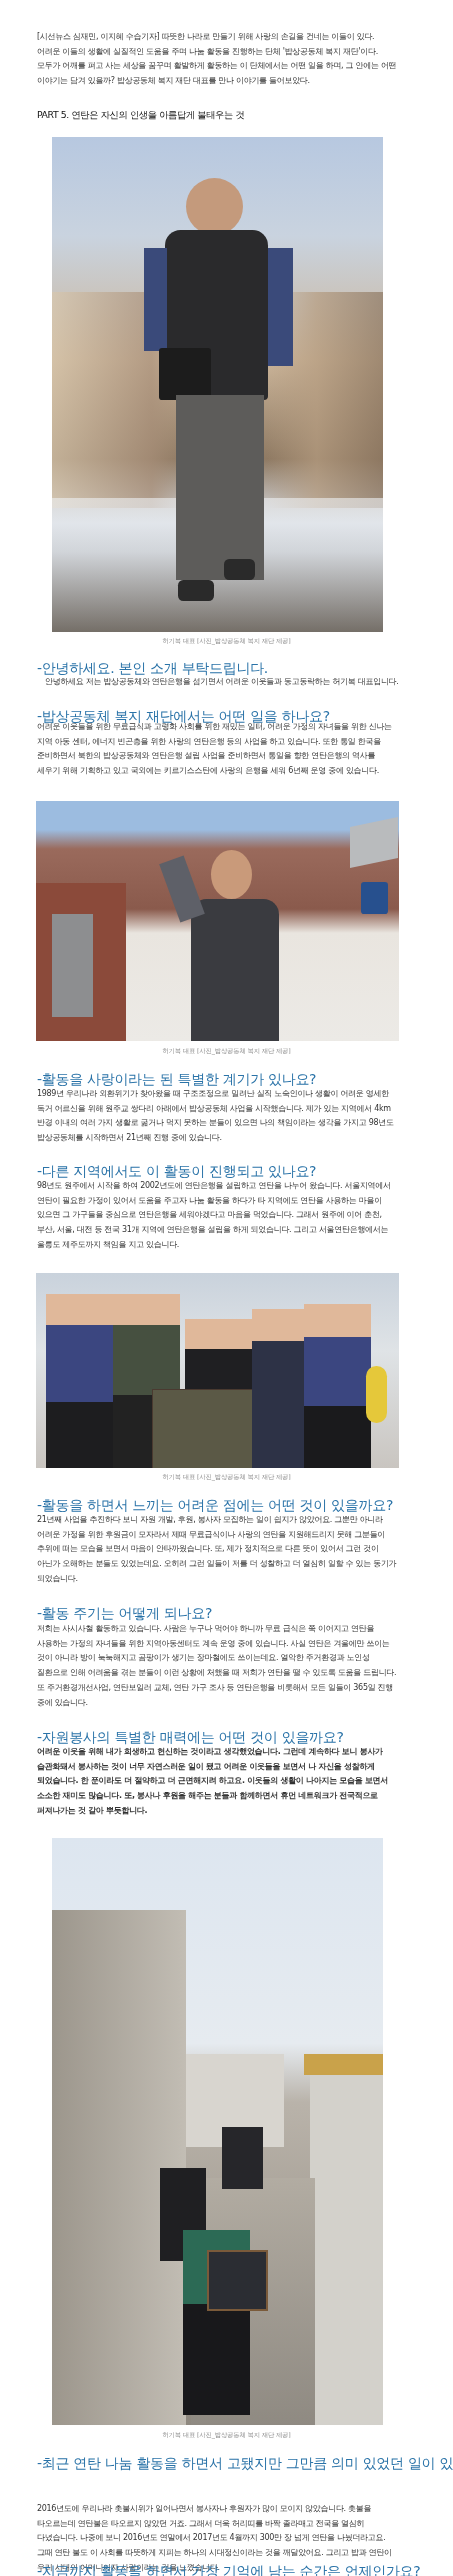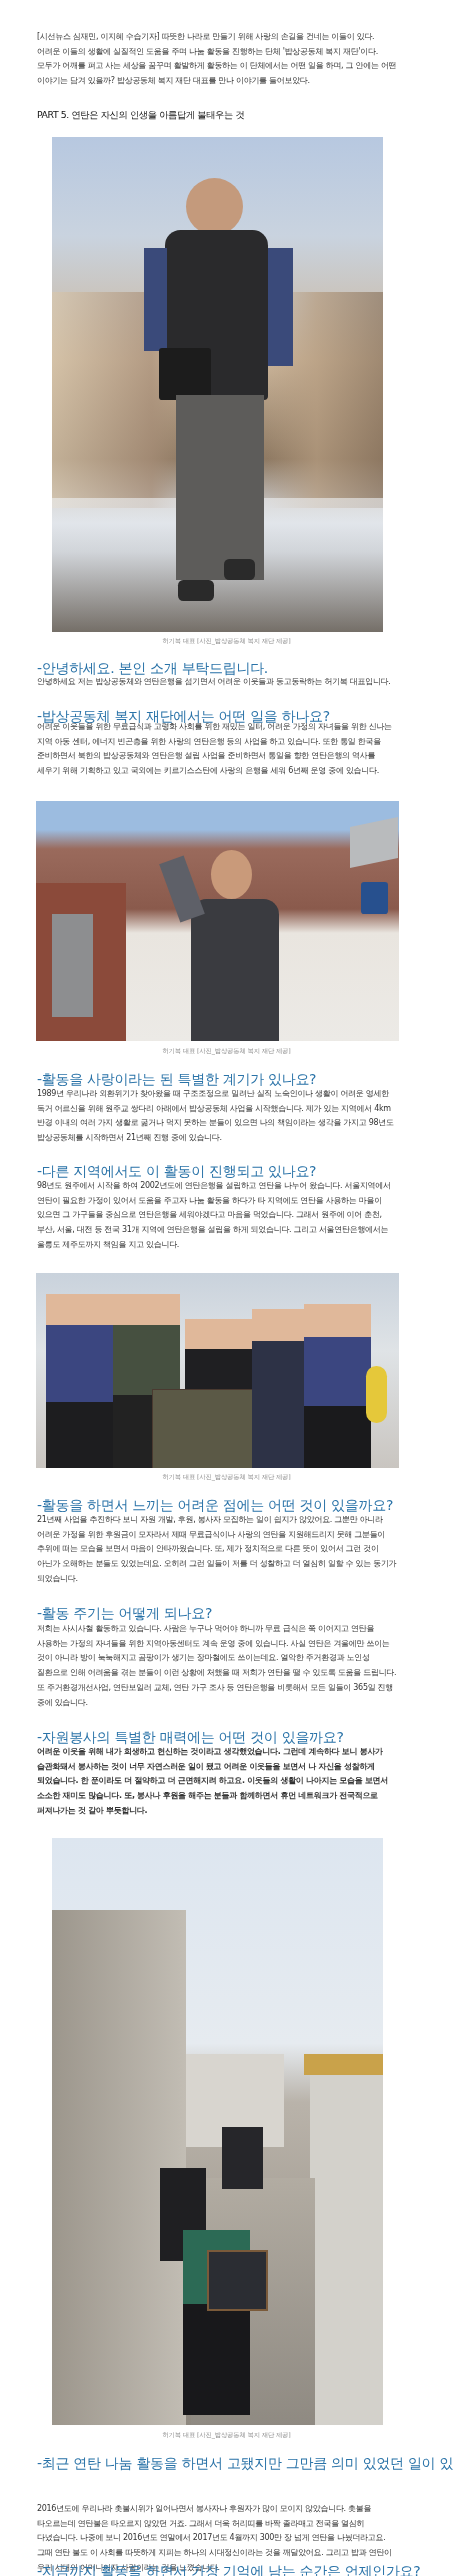--- a/index.html
+++ b/index.html
@@ -29,21 +29,21 @@
   <div class="layer" style="left:92px; top:111px; width:23px; height:103px; background:#3a4a7a;"></div>
   <div class="layer" style="left:216px; top:111px; width:25px; height:118px; background:#3a4a7a;"></div>
   <div class="layer" style="left:107px; top:211px; width:52px; height:52px; background:#1c1c1c; border-radius:3.1px;"></div>
   <div class="layer" style="left:124px; top:258px; width:88px; height:185px; background:#5d5c5a;"></div>
   <div class="layer" style="left:126px; top:443px; width:36px; height:20.6px; background:#2a2a2a; border-radius:5.2px;"></div>
   <div class="layer" style="left:172px; top:422px; width:31px; height:20.6px; background:#2a2a2a; border-radius:5.2px;"></div>
 </div>
 <div class="cap" style="top:637px;">허기복 대표 [사진_밥상공동체 복지 재단 제공]</div>
 
 <div class="q" style="top:663px;">-안녕하세요. 본인 소개 부탁드립니다.</div>
-<p class="para" style="top:675px;">안녕하세요 저는 밥상공동체와 연탄은행을 섬기면서 어려운 이웃들과 동고동락하는 허기복 대표입니다.</p>
+<p class="para" style="top:675px;margin-left:8px;">안녕하세요 저는 밥상공동체와 연탄은행을 섬기면서 어려운 이웃들과 동고동락하는 허기복 대표입니다.</p>
 
 <div class="q" style="top:711px;">-밥상공동체 복지 재단에서는 어떤 일을 하나요?</div>
 <p class="para" style="top:720px;">어려운 이웃들을 위한 무료급식과 고령화 사회를 위한 재밌는 일터, 어려운 가정의 자녀들을 위한 신나는 지역 아동 센터, 에너지 빈곤층을 위한 사랑의 연탄은행 등의 사업을 하고 있습니다. 또한 통일 한국을 준비하면서 북한의 밥상공동체와 연탄은행 설립 사업을 준비하면서 통일을 향한 연탄은행의 역사를 세우기 위해 기획하고 있고 국외에는 키르기스스탄에 사랑의 은행을 세워 6년째 운영 중에 있습니다.</p>
 
 <div class="photo" style="left:36px; top:801px; width:363px; height:240px; background:linear-gradient(180deg,#9cbce0 0%,#9cbce0 12%,#9a6a5c 20%,#8a5a4c 45%,#e9e5df 55%,#eceae6 100%);">
   <div class="layer" style="left:0; top:82px; width:90px; height:158px; background:#8b4a3a;"></div>
   <div class="layer" style="left:15.5px; top:113px; width:41px; height:103px; background:#8d8e90;"></div>
   <div class="layer" style="left:314px; top:20.6px; width:48px; height:41px; background:#b9bbbd; transform:skewY(-12deg);"></div>
   <div class="layer" style="left:325px; top:81px; width:27px; height:32px; background:#27508e; border-radius:3.1px;"></div>
   <div class="layer" style="left:175px; top:49px; width:41px; height:49px; border-radius:50%; background:#c99a7a;"></div>

